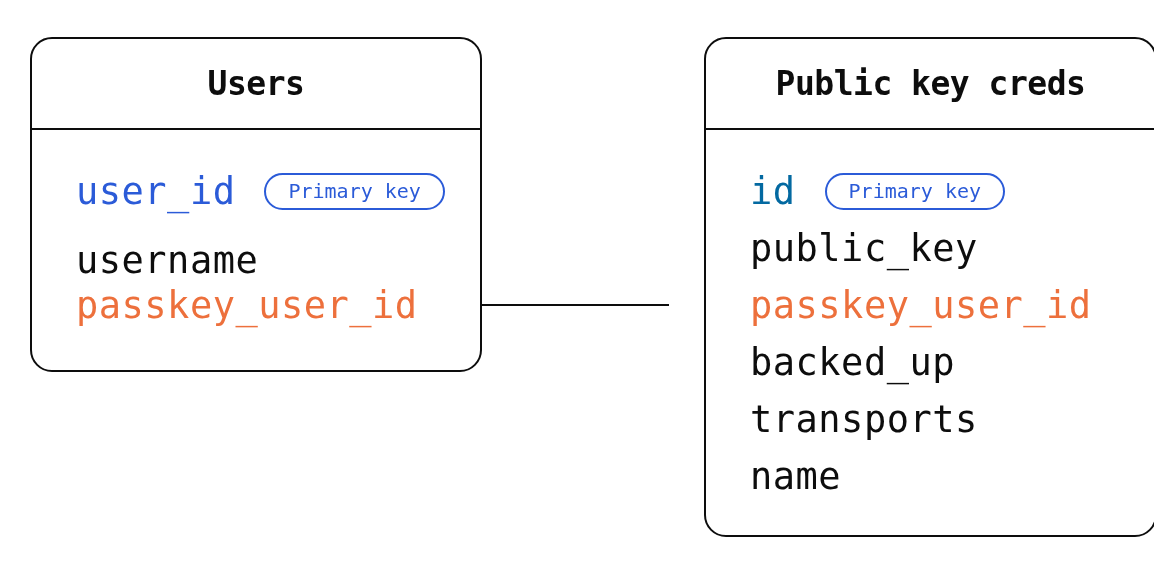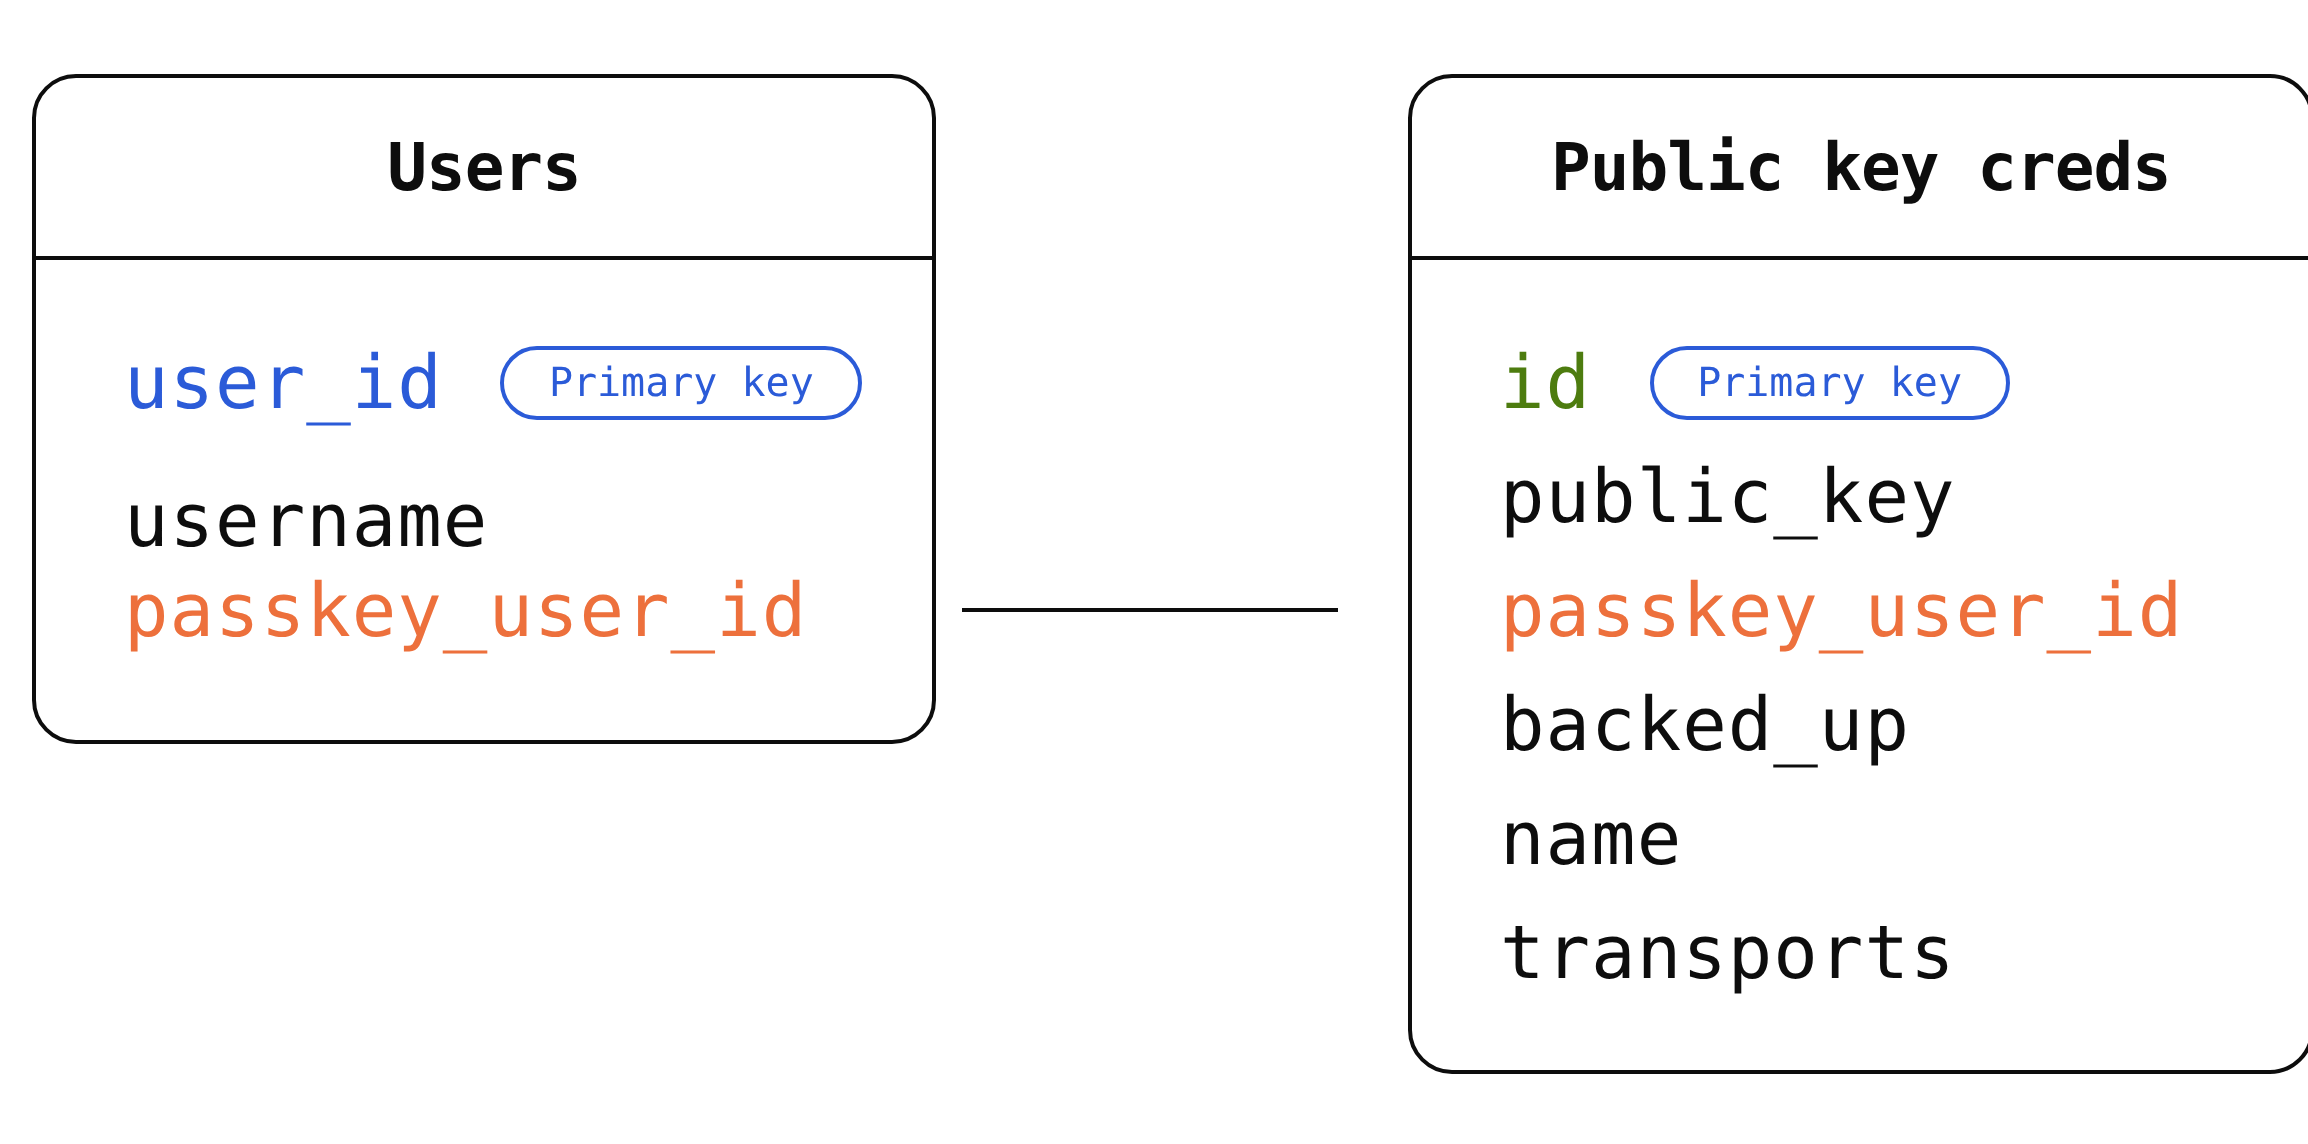--- a/index.html
+++ b/index.html
@@ -16,21 +16,21 @@
     font-family: "DejaVu Sans Mono", "Liberation Mono", monospace;
   }
   .table-card {
     position: absolute;
     box-sizing: border-box;
     background: #ffffff;
     border: 2px solid #0d0d0d;
     border-radius: 22px;
   }
   .table-card--users {
-    left: 16px;
+    left: 30px;
     top: 37px;
     width: 452px;
     height: 335px;
   }
   .table-card--creds {
     left: 704px;
     top: 37px;
     width: 453px;
     height: 500px;
   }
@@ -107,36 +107,36 @@
         </div>
       </div>
   </div>
 
   <div class="table-card table-card--creds">
     <div class="table-card__header">
       <span class="table-card__title">Public key creds</span>
     </div>
     <div class="table-card__body">
         <div class="field-row">
-          <span class="field-name" style="color: #4d7c0f;">id</span>
+          <span class="field-name" style="color: #0369a1;">id</span>
           <span class="pk-badge">Primary key</span>
         </div>
         <div class="field-row">
           <span class="field-name" style="color: rgb(13, 13, 13);">public_key</span>
         </div>
         <div class="field-row">
           <span class="field-name" style="color: rgb(237, 112, 60);">passkey_user_id</span>
         </div>
         <div class="field-row">
           <span class="field-name" style="color: rgb(13, 13, 13);">backed_up</span>
         </div>
         <div class="field-row">
-          <span class="field-name" style="color: rgb(13, 13, 13);">name</span>
+          <span class="field-name" style="color: rgb(13, 13, 13);">transports</span>
         </div>
         <div class="field-row">
-          <span class="field-name" style="color: rgb(13, 13, 13);">transports</span>
+          <span class="field-name" style="color: rgb(13, 13, 13);">name</span>
         </div>
       </div>
   </div>
 
   <div class="relation-line"></div>
 
 </div>
 
 </body></html>

